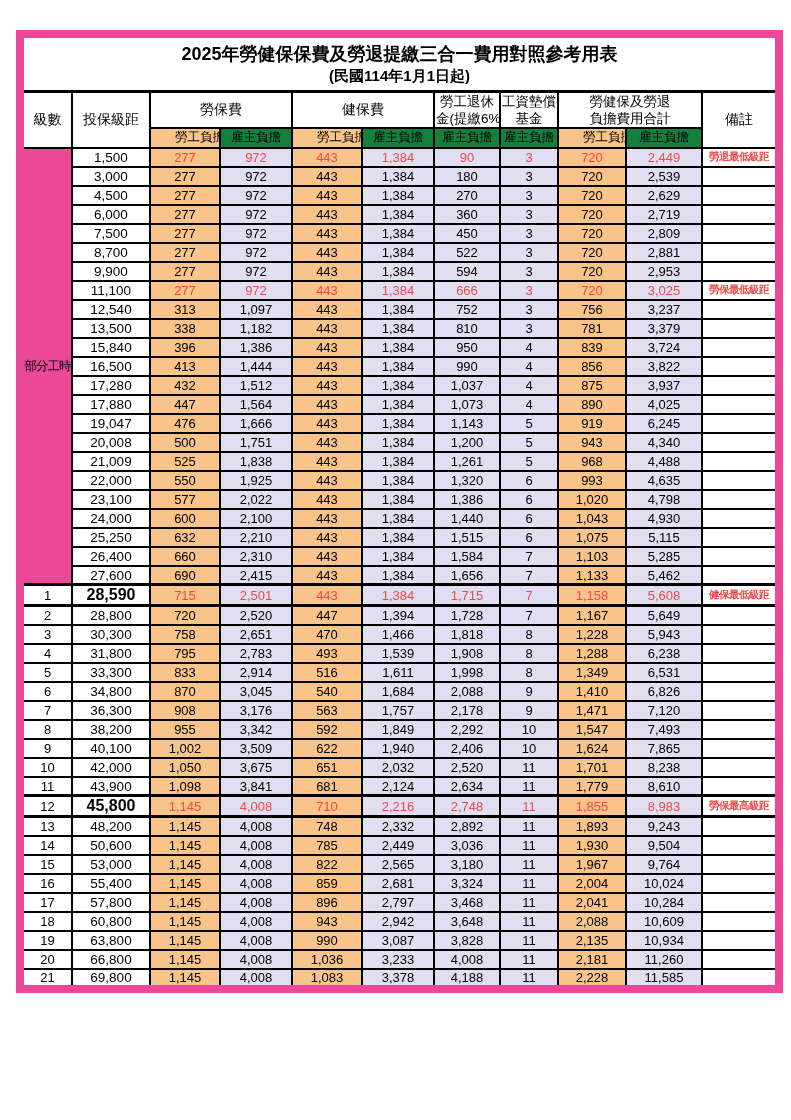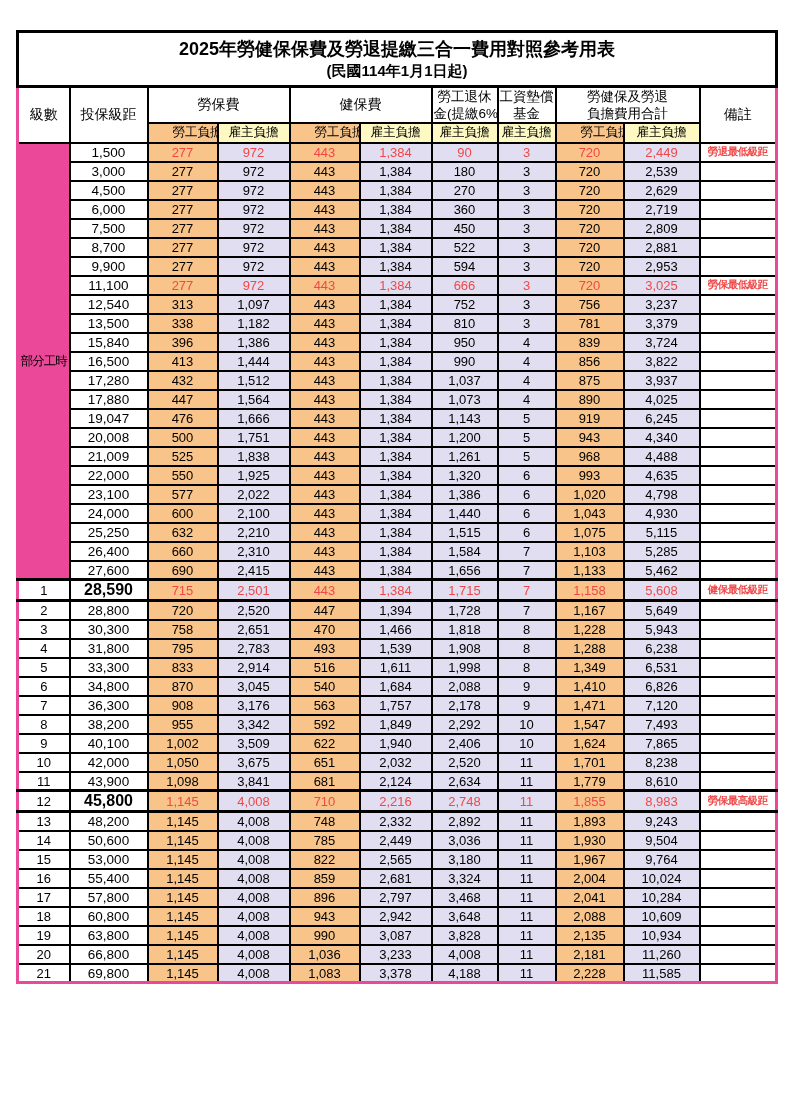--- a/index.html
+++ b/index.html
@@ -9,21 +9,21 @@
     font-family:"Liberation Sans", sans-serif;
     color:#000;
     overflow:hidden;
   }
   .page { padding:30px 16px 0 16px; }
 
   table {
     border-collapse:collapse;
     table-layout:fixed;
     width:759px;
-    border:3px solid #ec4899;
+    border:8px solid #ec4899;
   }
   th, td {
     border:2px solid #000;
     text-align:center;
     vertical-align:middle;
     white-space:nowrap;
     overflow:hidden;
     padding:0 1px;
   }
 
@@ -31,21 +31,21 @@
   .title-cell { border:3px solid #000; padding:3px 0 4px 0; background:#fff; }
   .title-line1 { font-size:18px; font-weight:bold; line-height:1.45; }
   .title-line2 { font-size:15px; font-weight:bold; line-height:1.25; }
 
   
   thead th { font-weight:normal; background:#fff; }
   .h-main   { font-size:14px; height:36px; }
   .h-twolines div { font-size:13.5px; line-height:17px; }
   .h-sub    { font-size:12.5px; height:20px; }
   .bg-emp   { background:#F8C489;padding-left:24px; }
-  .bg-er    { background:#fef9c3; }
+  .bg-er    { background:#15803d; }
 
   
   tbody td { font-size:13px; height:19px; }
   td.lvl     { background:#fff; font-size:13px; }
   td.pt      { background:#ec4899; font-size:12.5px; padding:0; letter-spacing:-1px; }
   td.bracket { background:#fff; font-size:13.5px; }
   td.bracket.bold { font-weight:bold; font-size:16px; }
   td.emp { background:#F8C489; }
   td.er  { background:#E0DEF0; }
   td.remark { background:#fff; color:#F04848; font-size:10.5px; font-weight:bold; letter-spacing:-0.5px; }

